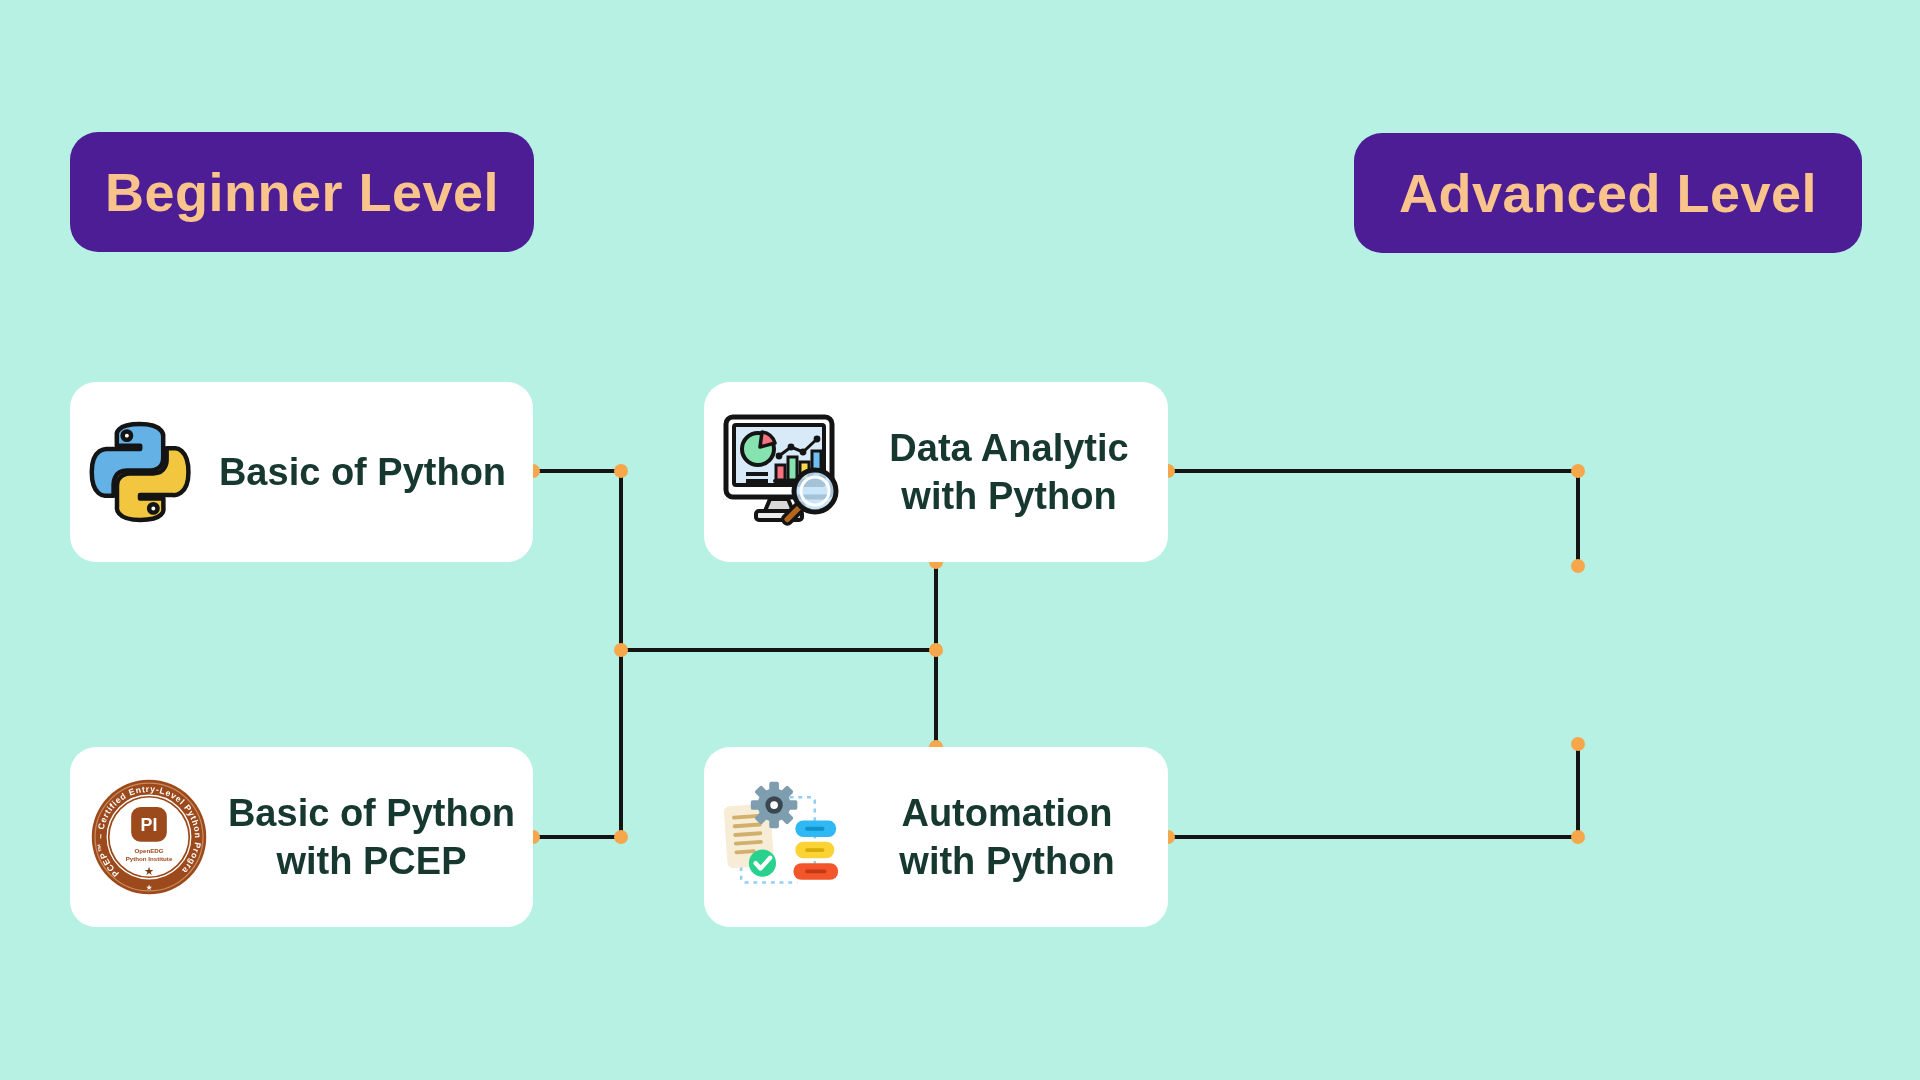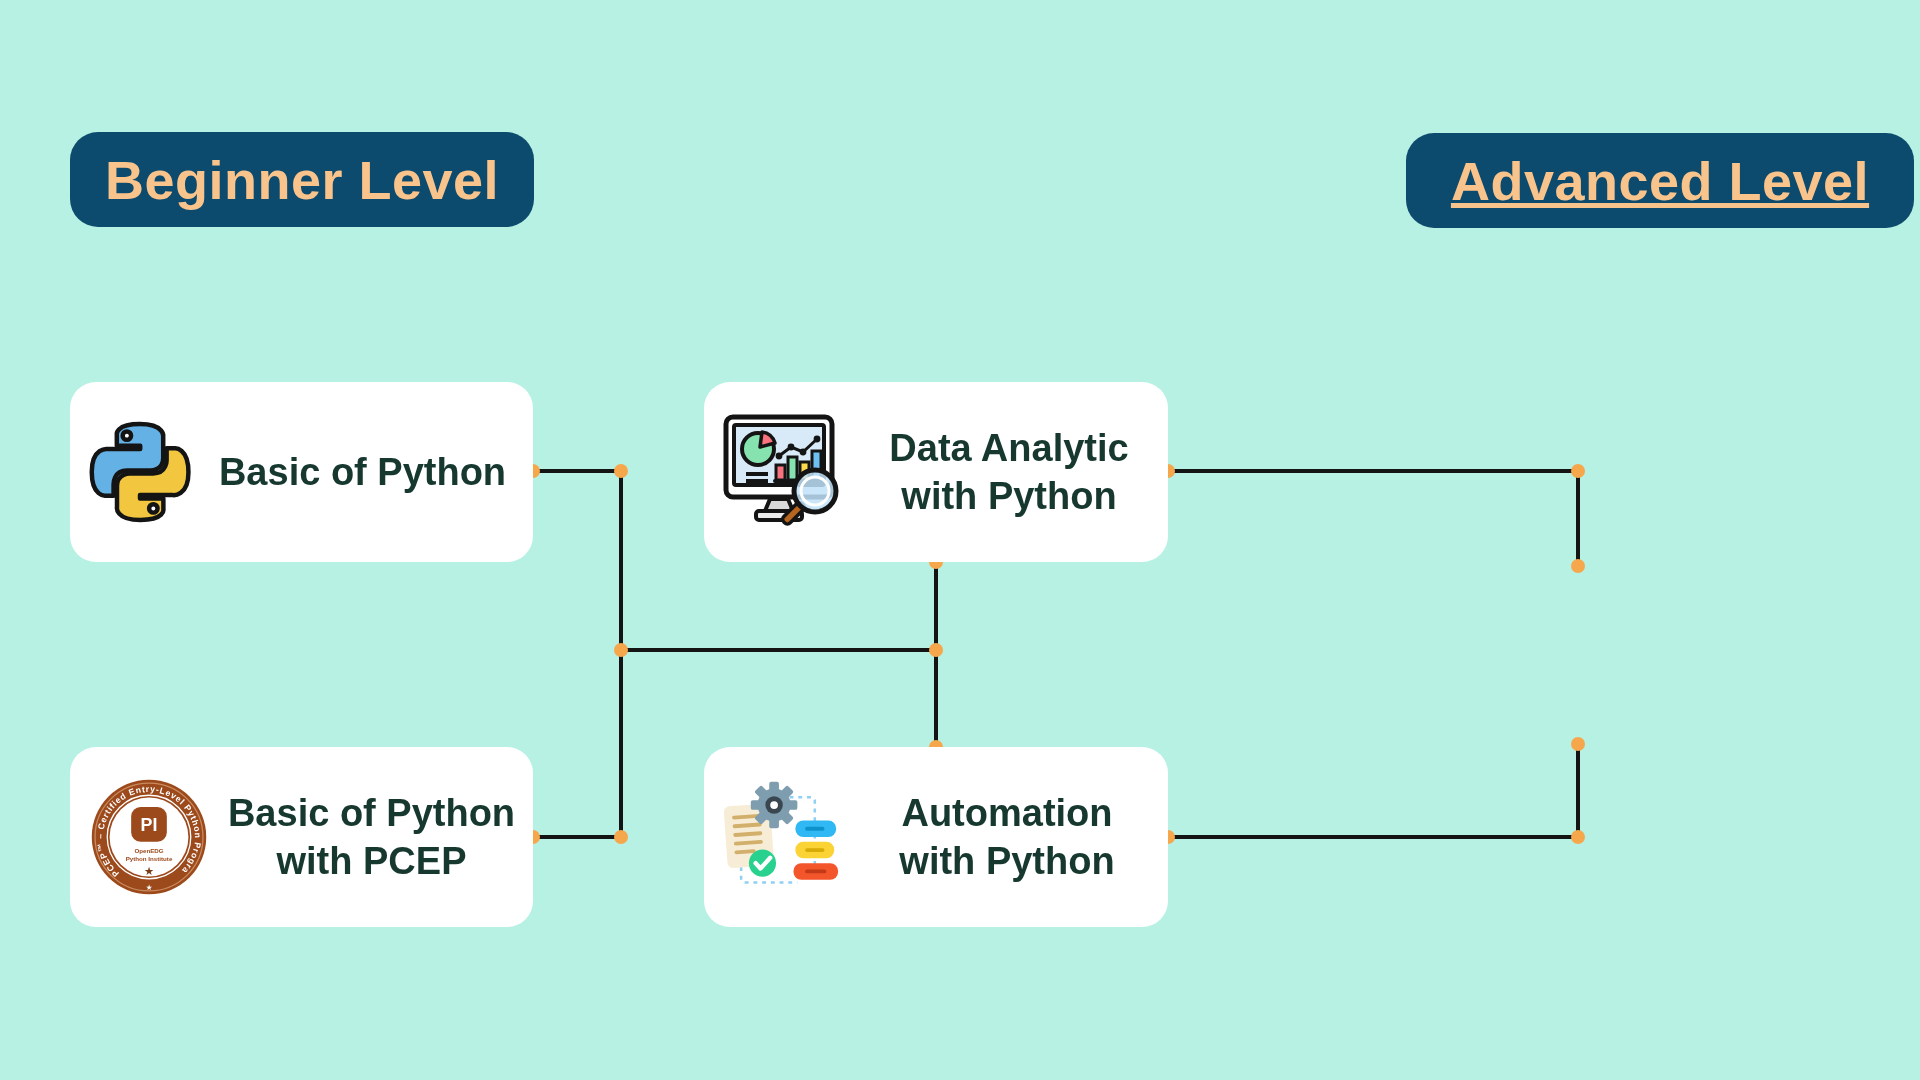--- a/index.html
+++ b/index.html
@@ -8,33 +8,33 @@
     background:#b7f1e4;
     font-family:"Liberation Sans", sans-serif;
     overflow:hidden;
     position:relative;
   }
   .canvas{position:absolute;inset:0;width:1920px;height:1080px;}
 
   
   .badge{
     position:absolute;
-    height:95px;
-    background:#0c4a6e;
+    height:120px;
+    background:#4c1d95;
     border-radius:28px;
     color:#f9c38c;
     font-weight:700;
     font-size:54px;
     letter-spacing:.5px;
     display:flex;align-items:center;justify-content:center;
     white-space:nowrap;
   }
   .badge.beginner{left:70px;top:132px;width:464px;}
   .badge.intermediate{left:649px;top:132px;width:578px;}
-  .badge.advanced{left:1406px;top:133px;width:508px;text-decoration:underline;}
+  .badge.advanced{left:1354px;top:133px;width:508px;}
 
   
   .card{
     position:absolute;
     background:#ffffff;
     border-radius:26px;
     display:flex;align-items:center;
     color:#17382f;
   }
   .card .icon{flex:0 0 auto;display:flex;align-items:center;justify-content:center;}

